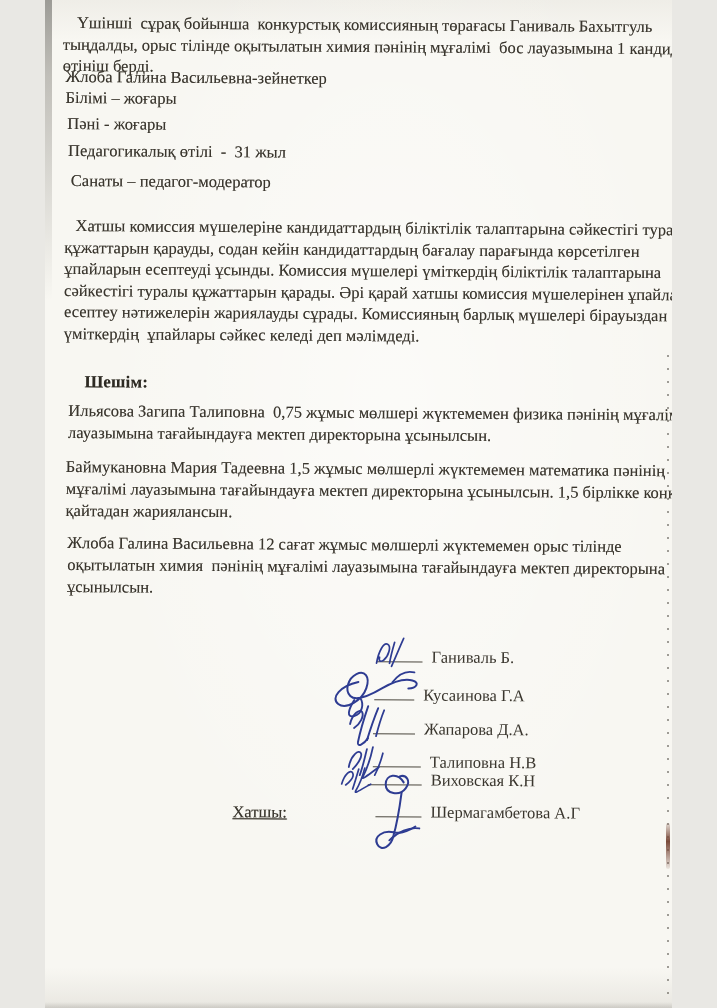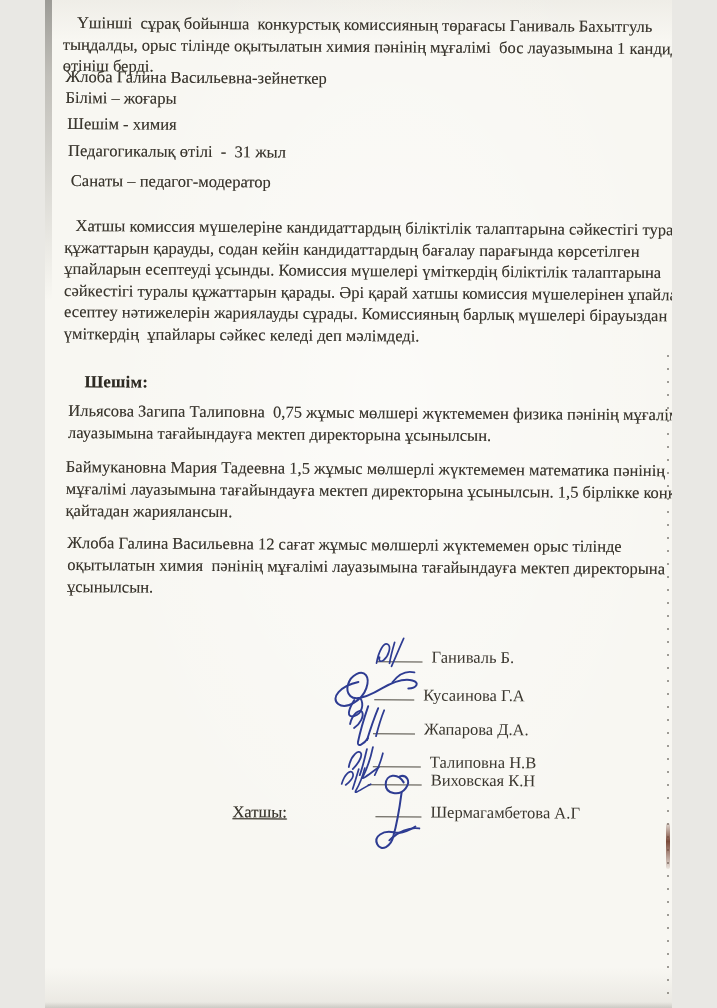--- a/index.html
+++ b/index.html
@@ -72,21 +72,21 @@
 <div class="page">
 
   <div class="edge-left"></div>
 
   <div class="tilt">
 
     <div class="txt indent1" style="left:18px;top:12px;width:664px;">Үшінші  сұрақ бойынша  конкурстық комиссияның төрағасы Ганиваль Бахытгуль тыңдалды, орыс тілінде оқытылатын химия пәнінің мұғалімі  бос лауазымына 1 кандидат өтініш берді.</div>
 
     <div class="txt" style="left:21px;top:66px;">Жлоба Галина Васильевна-зейнеткер</div>
     <div class="txt" style="left:21px;top:87px;text-align:center;">Білімі – жоғары</div>
-    <div class="txt" style="left:23px;top:113px;">Шешім - химия</div>
+    <div class="txt" style="left:23px;top:113px;">Пәні - жоғары</div>
     <div class="txt" style="left:24px;top:140px;">Педагогикалық өтілі  -  31 жыл</div>
     <div class="txt" style="left:27px;top:170px;">Санаты – педагог-модератор</div>
 
     <div class="txt indent2" style="left:21px;top:215px;width:652px;">Хатшы комиссия мүшелеріне кандидаттардың біліктілік талаптарына сәйкестігі туралы құжаттарын қарауды, содан кейін кандидаттардың бағалау парағында көрсетілген ұпайларын есептеуді ұсынды. Комиссия мүшелері үміткердің біліктілік талаптарына сәйкестігі туралы құжаттарын қарады. Әрі қарай хатшы комиссия мүшелерінен ұпайларды есептеу нәтижелерін жариялауды сұрады. Комиссияның барлық мүшелері бірауыздан үміткердің  ұпайлары сәйкес келеді деп мәлімдеді.</div>
 
     <div class="txt heading" style="left:42px;top:364px;margin-top:7px;">Шешім:</div>
 
     <div class="txt" style="left:26px;top:400px;width:636px;line-height:22px;">Ильясова Загипа Талиповна  0,75 жұмыс мөлшері жүктемемен физика пәнінің мұғалімі лауазымына тағайындауға мектеп директорына ұсынылсын.</div>
 
     <div class="txt" style="left:24px;top:456px;width:648px;line-height:22px;">Баймукановна Мария Тадеевна 1,5 жұмыс мөлшерлі жүктемемен математика пәнінің мұғалімі лауазымына тағайындауға мектеп директорына ұсынылсын. 1,5 бірлікке конкурс қайтадан жариялансын.</div>

